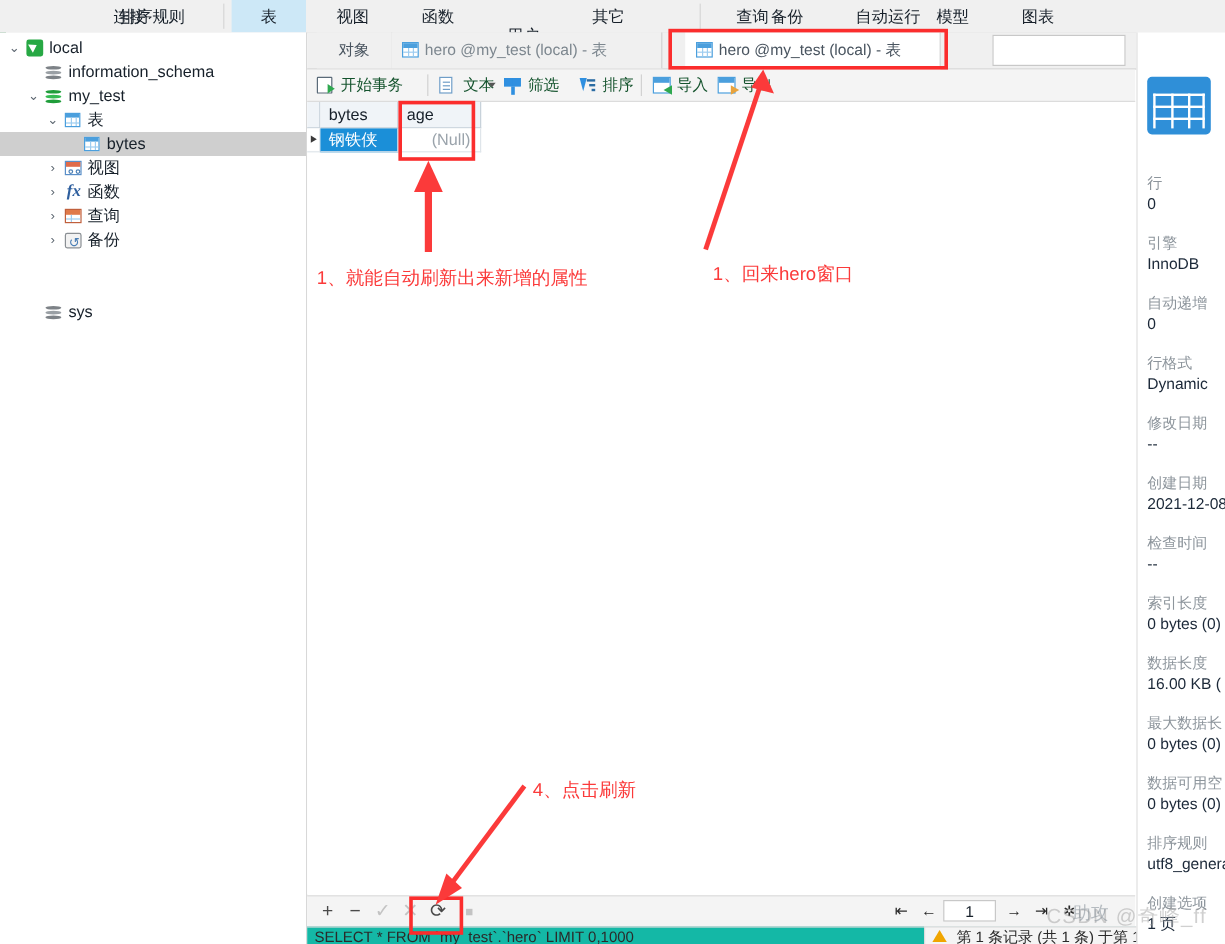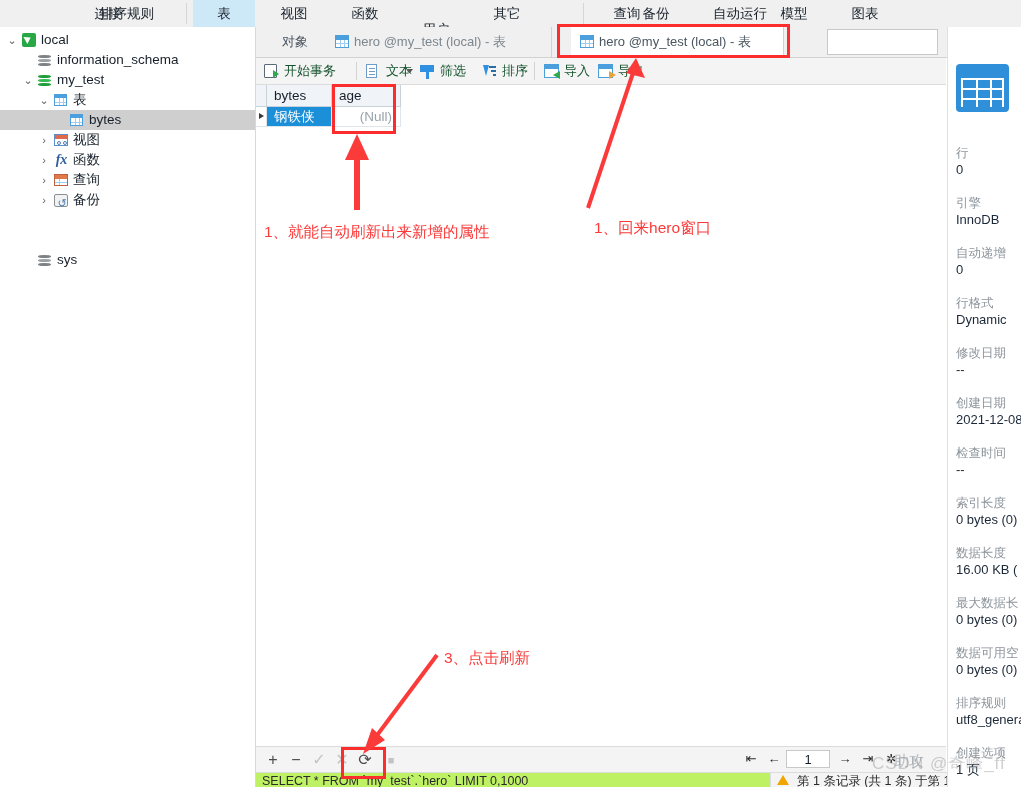--- a/index.html
+++ b/index.html
@@ -90,21 +90,21 @@
 
   
   .gridbottom{position:absolute;left:256px;top:746px;width:690px;height:26px;background:#f4f4f4;border-top:1px solid #dcdcdc;}
   .gbtn{position:absolute;top:2px;width:22px;height:22px;line-height:22px;text-align:center;font-size:16px;color:#4a4a4a;cursor:pointer;}
   .gbtn.dis{color:#c3c3c3;}
   .gbtn.sq{font-size:11px;}
   .navbar{position:absolute;top:746px;height:26px;}
   .nbtn{position:absolute;top:2px;width:22px;height:22px;line-height:22px;text-align:center;font-size:13px;color:#2a2a2a;cursor:pointer;}
   .pagebox{position:absolute;top:4px;width:44px;height:18px;line-height:18px;background:#ffffff;border:1px solid #c8c8c8;box-sizing:border-box;text-align:center;font-size:13px;color:#17202a;}
 
-  .sqlbar{position:absolute;left:256px;top:772px;width:690px;height:15px;background:#bef264;border-top:1px solid #dcdcdc;font-size:12.5px;color:#2a2a2a;padding-left:6px;line-height:17px;white-space:nowrap;overflow:hidden;}
+  .sqlbar{position:absolute;left:256px;top:772px;width:690px;height:15px;background:#14b8a6;border-top:1px solid #dcdcdc;font-size:12.5px;color:#2a2a2a;padding-left:6px;line-height:17px;white-space:nowrap;overflow:hidden;}
   .statusright{position:absolute;left:770px;top:772px;width:251px;height:15px;background:#f4f4f4;border-top:1px solid #dcdcdc;border-left:1px solid #dcdcdc;font-size:12.5px;color:#2a2a2a;line-height:17px;white-space:nowrap;overflow:hidden;}
   .warnicon{position:absolute;left:6px;top:2px;width:0;height:0;border-left:6px solid transparent;border-right:6px solid transparent;border-bottom:10px solid #f0a500;}
 
   
   .proppane{position:absolute;left:947px;top:27px;width:74px;height:760px;background:#ffffff;border-left:1px solid #e0e0e0;overflow:hidden;}
   .propthumb{position:absolute;left:8px;top:37px;width:53px;height:48px;background:#2f8fd8;border-radius:4px;}
   .propthumb i{position:absolute;background:#ffffff;}
   .prow{position:absolute;left:8px;width:120px;}
   .pkey{font-size:12.5px;color:#8d959c;line-height:16px;white-space:nowrap;}
   .pval{font-size:13px;color:#1b2838;line-height:17px;white-space:nowrap;}
@@ -428,19 +428,19 @@
 
       <line x1="357" y1="210" x2="357" y2="152" stroke="#fb3a3a" stroke-width="6"></line>
       <polygon points="357,134 369,160 345,160" fill="#fb3a3a"></polygon>
 
       <line x1="437" y1="655" x2="372" y2="742" stroke="#fb3a3a" stroke-width="4"></line>
       <polygon points="363,754 372,728 385,740" fill="#fb3a3a"></polygon>
     </svg>
 
     <div class="atext" style="left:264px;top:222px;">1、就能自动刷新出来新增的属性</div>
     <div class="atext" style="left:594px;top:218px;">1、回来hero窗口</div>
-    <div class="atext" style="left:444px;top:648px;">3、点击刷新</div>
+    <div class="atext" style="left:444px;top:648px;">4、点击刷新</div>
 
     <div class="wm" style="left:872px;top:752px;">CSDN @奇峰_ff</div>
     <div class="wm2" style="left:894px;top:752px;">助攻</div>
   </div>
 
 </div>
 
 </body></html>

